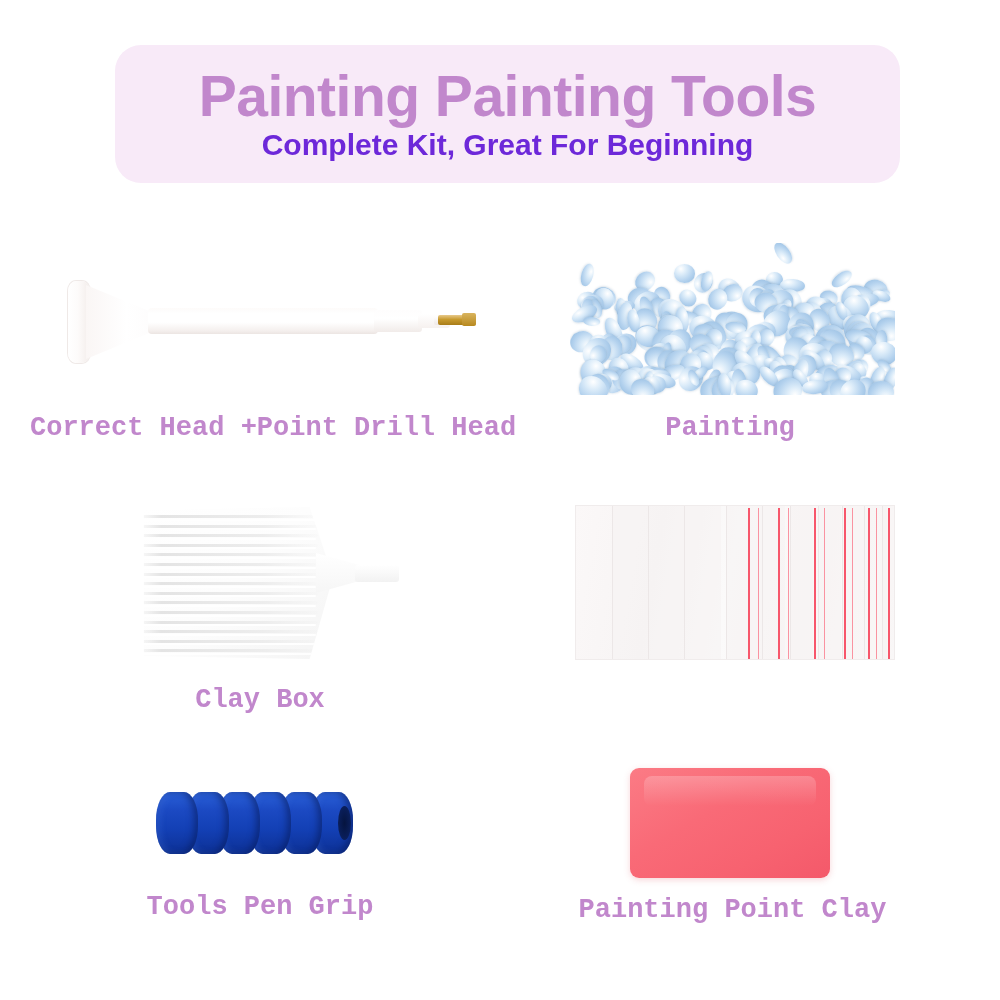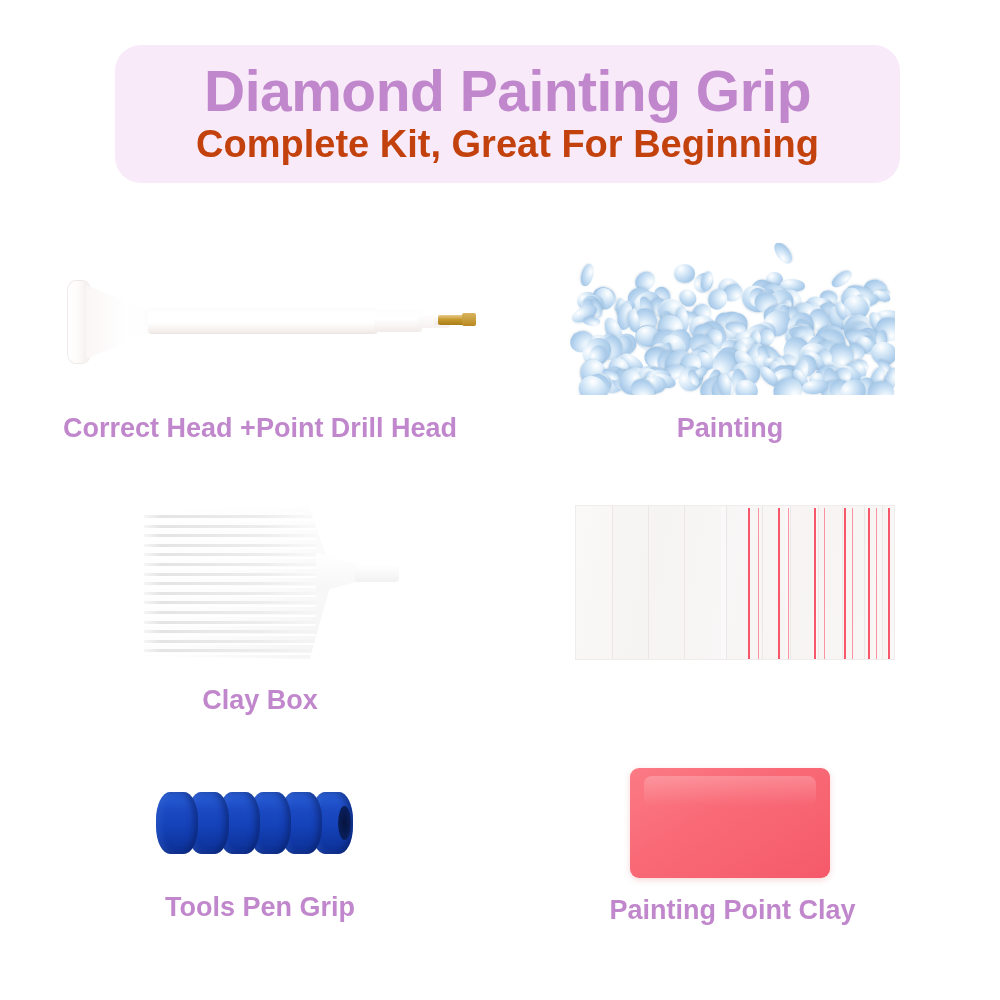--- a/index.html
+++ b/index.html
@@ -34,31 +34,32 @@
   #main-title {
     font-size: 57px;
     font-weight: bold;
     color: #c187cc;
     letter-spacing: -0.5px;
     line-height: 1.05;
     white-space: nowrap;
     margin: 0 0 2px 0;
   }
   #subtitle {
-    font-size: 38px;
+    font-size: 30px;
     font-weight: bold;
-    color: #c2410c;
+    color: #6d28d9;
     white-space: nowrap;
     line-height: 1.1;
     margin: 0;
   }
 
   
   .cell {
     position: absolute;
+    font-family: Liberation Mono, monospace;
   }
   .cell-image {
     position: absolute;
     left: 0;
     top: 0;
     width: 100%;
   }
   .cell-label {
     position: absolute;
     left: 0;
@@ -261,21 +262,21 @@
     left: 84px; top: 16px;
     width: 172px; height: 30px;
     background: linear-gradient(180deg,rgba(255,255,255,0.22) 0%,rgba(255,255,255,0) 100%);
     border-radius: 8px;
   }
 </style>
 </head>
 <body>
 
 <div id="header-banner">
-  <div id="main-title">Diamond Painting Grip</div>
+  <div id="main-title">Painting Painting Tools</div>
   <div id="subtitle">Complete Kit, Great For Beginning</div>
 </div>
 
 <div class="cell" id="cell-pen">
   <div class="cell-image" id="pen-art">
     <div class="pen-blade"></div>
     <div class="pen-flare"></div>
     <div class="pen-shaft"></div>
     <div class="pen-shaft-hi"></div>
     <div class="pen-collar"></div>

